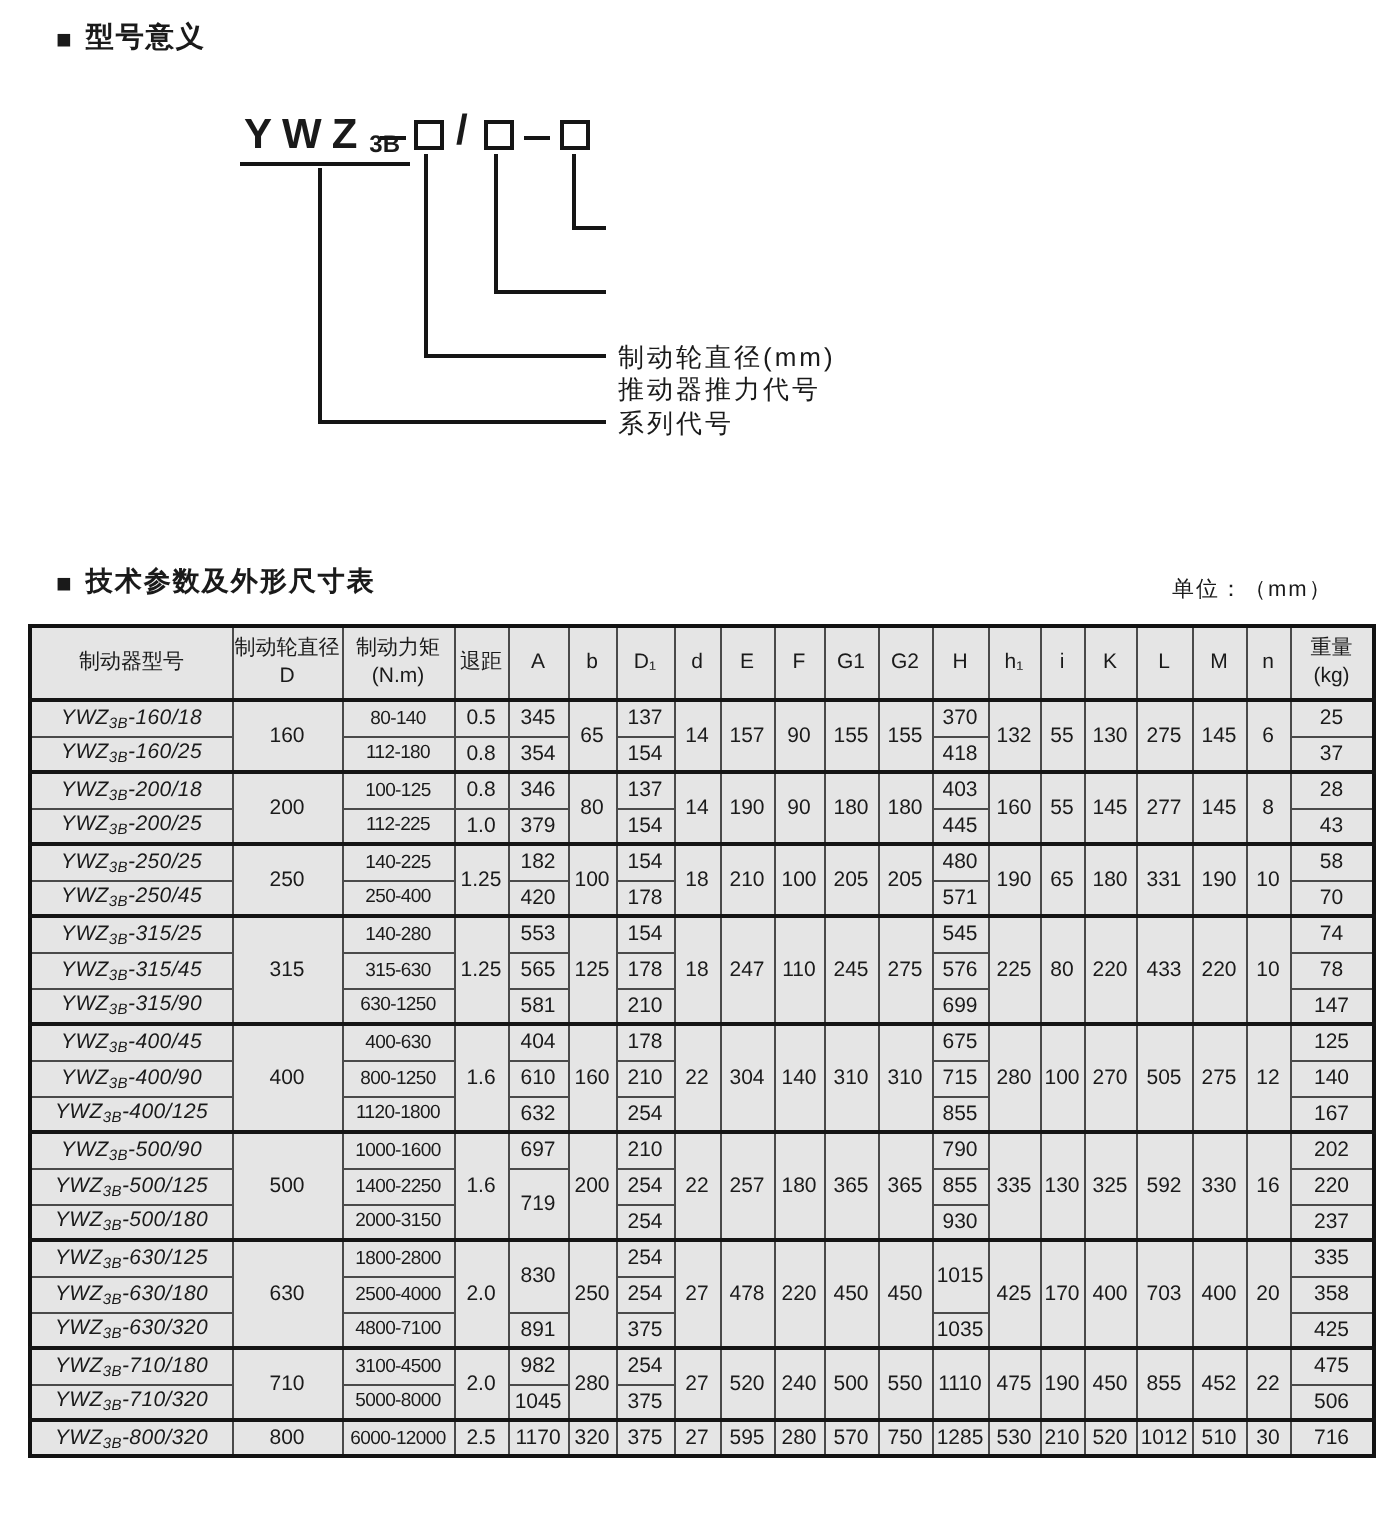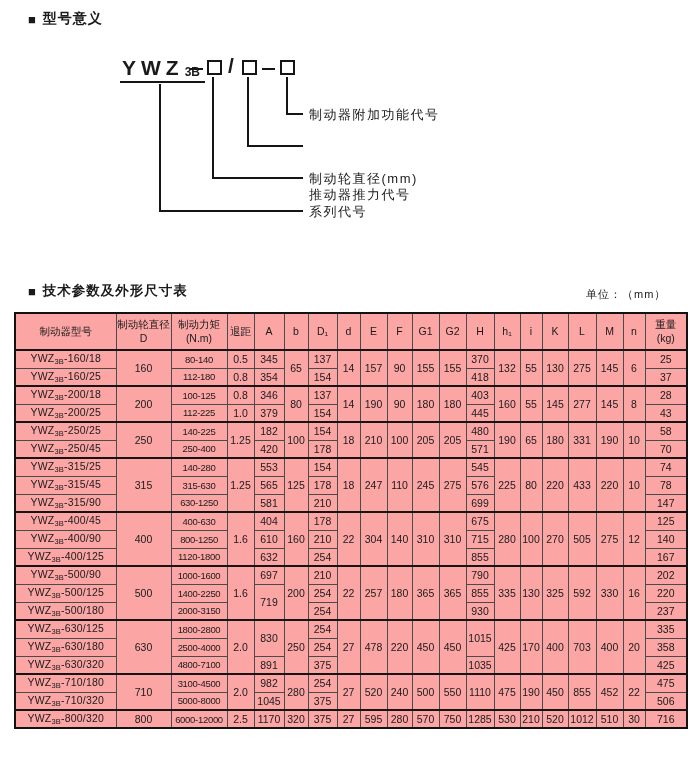--- a/index.html
+++ b/index.html
@@ -21,25 +21,25 @@
   .code-main .prefix { font-weight:bold; font-size:21px; letter-spacing:5px; line-height:1; }
   .code-main .sub { font-weight:bold; font-size:12px; line-height:1; margin-left:1px; }
   .hdash { position:absolute; height:2px; background:#151515; }
   .pbox { position:absolute; width:15px; height:15px; border:2px solid #151515; background:#ffffff; }
   .slash { position:absolute; font-size:21px; font-weight:bold; line-height:1; }
   .vline { position:absolute; width:2px; background:#151515; }
   .hline { position:absolute; height:2px; background:#151515; }
   .dg-label { position:absolute; left:309px; font-size:13px; letter-spacing:1.5px; white-space:nowrap; }
 
   
-  table.spec { position:absolute; left:14px; top:312px; width:672px; border-collapse:collapse; table-layout:fixed; background:#fca5a5; border:2px solid #121212; }
+  table.spec { position:absolute; left:14px; top:312px; width:672px; border-collapse:collapse; table-layout:fixed; background:#e5e5e5; border:2px solid #121212; }
   table.spec th, table.spec td { border:1px solid #4a4a4a; text-align:center; vertical-align:middle; padding:0; overflow:hidden; }
   table.spec th { height:37px; font-size:10.5px; font-weight:normal; line-height:1.25; }
   table.spec td { height:18px; font-size:10.5px; }
-  table.spec td.model { font-size:10.5px; letter-spacing:0.2px; }
+  table.spec td.model { font-size:10.5px; letter-spacing:0.2px;font-style:italic; }
   table.spec td.tq { font-size:9.5px; letter-spacing:-0.3px; }
   table.spec tr.gs > td { border-top:2px solid #151515; }
   table.spec tr.hdr > th { border-bottom:2px solid #151515; }
   .msub { font-size:7.5px; vertical-align:-2px; }
 </style>
 </head>
 <body>
 
 <div class="page">
 
@@ -64,21 +64,20 @@
 
     <div class="vline" style="left:159px; top:84px; height:128px;"></div>
     <div class="hline" style="left:159px; top:210px; width:144px;"></div>
     <div class="vline" style="left:212px; top:77px; height:102px;"></div>
     <div class="hline" style="left:212px; top:177px; width:91px;"></div>
     <div class="vline" style="left:247px; top:77px; height:70px;"></div>
     <div class="hline" style="left:247px; top:145px; width:56px;"></div>
     <div class="vline" style="left:286px; top:77px; height:38px;"></div>
     <div class="hline" style="left:286px; top:113px; width:17px;"></div>
 
-    <div class="dg-label" style="top:106px;">制动器附加功能代号</div>
     <div class="dg-label" style="top:138px;margin-top:48px;">推动器推力代号</div>
     <div class="dg-label" style="top:170px;">制动轮直径(mm)</div>
     <div class="dg-label" style="top:203px;">系列代号</div>
   </div>
 
   <div class="sec-title" id="title2">
     <span class="bullet">■</span>
     <span>技术参数及外形尺寸表</span>
   </div>
   <div class="unit-label">单位：（mm）</div>

